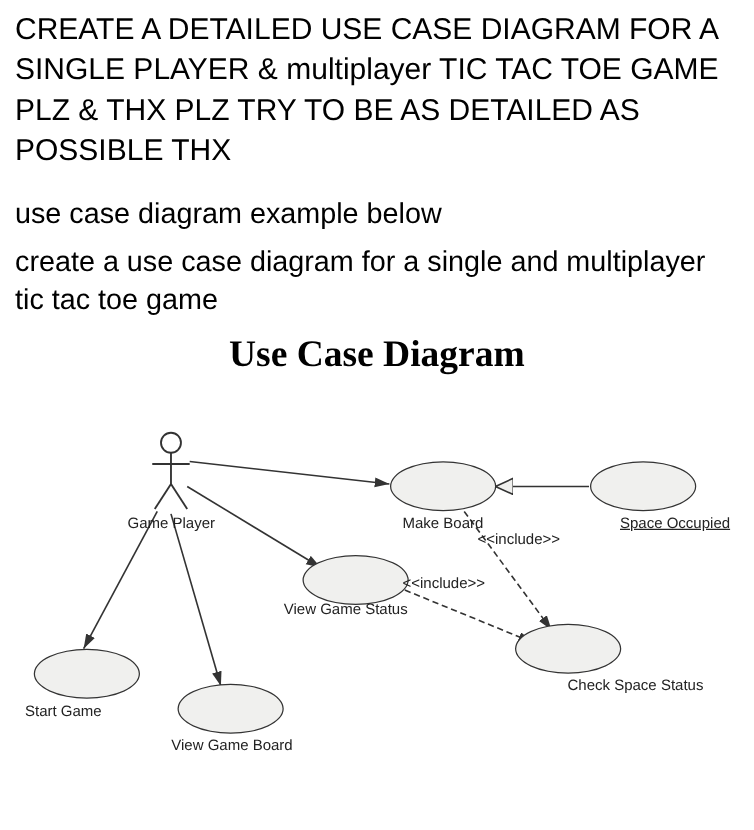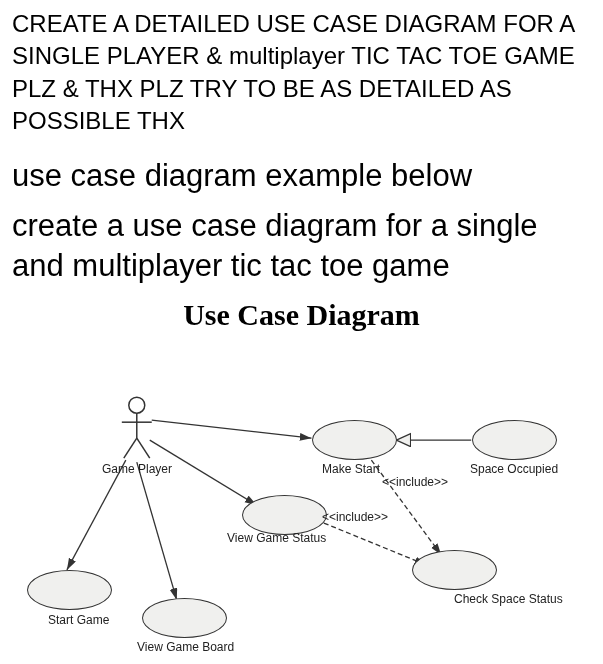--- a/index.html
+++ b/index.html
@@ -11,31 +11,31 @@
       color: #000000;
       padding: 8px 12px;
       position: relative;
     }
     .instruction-main {
       font-size: 24px;
       line-height: 1.35;
       margin-bottom: 18px;
     }
     .instruction-sub {
-      font-size: 31px;
+      font-size: 23px;
       line-height: 1.3;
       margin-bottom: 10px;
     }
     .diagram-title {
       font-family: "Times New Roman", Times, serif;
       font-size: 30px;
       font-weight: bold;
       text-align: center;
       margin-top: 12px;
-      margin-bottom: 48px;
+      margin-bottom: 28px;
     }
     .diagram-area {
       position: relative;
       width: 100%;
       height: 300px;
       text-align: center;
     }
     .ellipse {
       position: absolute;
       border: 1.5px solid #333;
@@ -106,33 +106,33 @@
     <line x1="460" y1="60" x2="385" y2="60" stroke="#333" stroke-width="1.3" marker-end="url(#hollow-tri)"></line>
 
     <line x1="360" y1="80" x2="430" y2="175" stroke="#333" stroke-width="1.3" stroke-dasharray="5,3" marker-end="url(#arrow)"></line>
 
     <line x1="305" y1="140" x2="415" y2="185" stroke="#333" stroke-width="1.3" stroke-dasharray="5,3" marker-end="url(#arrow)"></line>
   </svg>
 
   <div class="label" style="left:90px; top:82px;">Game Player</div>
 
   <div class="ellipse" style="left:300px; top:40px; width:85px; height:40px;"></div>
-  <div class="label" style="left:310px; top:82px;">Make Start</div>
+  <div class="label" style="left:310px; top:82px;">Make Board</div>
 
   <div class="ellipse" style="left:460px; top:40px; width:85px; height:40px;"></div>
-  <div class="label" style="left:458px; top:82px;">Space Occupied</div>
+  <div class="label" style="left:484px; top:82px;text-decoration:underline;">Space Occupied</div>
 
   <div class="ellipse" style="left:230px; top:115px; width:85px; height:40px;"></div>
   <div class="label" style="left:215px; top:151px;">View Game Status</div>
 
   <div class="ellipse" style="left:400px; top:170px; width:85px; height:40px;"></div>
   <div class="label" style="left:442px; top:212px;">Check Space Status</div>
 
   <div class="ellipse" style="left:15px; top:190px; width:85px; height:40px;"></div>
-  <div class="label" style="left:36px; top:233px;">Start Game</div>
+  <div class="label" style="left:8px; top:233px;">Start Game</div>
 
   <div class="ellipse" style="left:130px; top:218px; width:85px; height:40px;"></div>
   <div class="label" style="left:125px; top:260px;">View Game Board</div>
 
   <div class="rel-label" style="left:370px; top:95px;">&lt;&lt;include&gt;&gt;</div>
   <div class="rel-label" style="left:310px; top:130px;">&lt;&lt;include&gt;&gt;</div>
 
 </div>
 
 </body></html>

